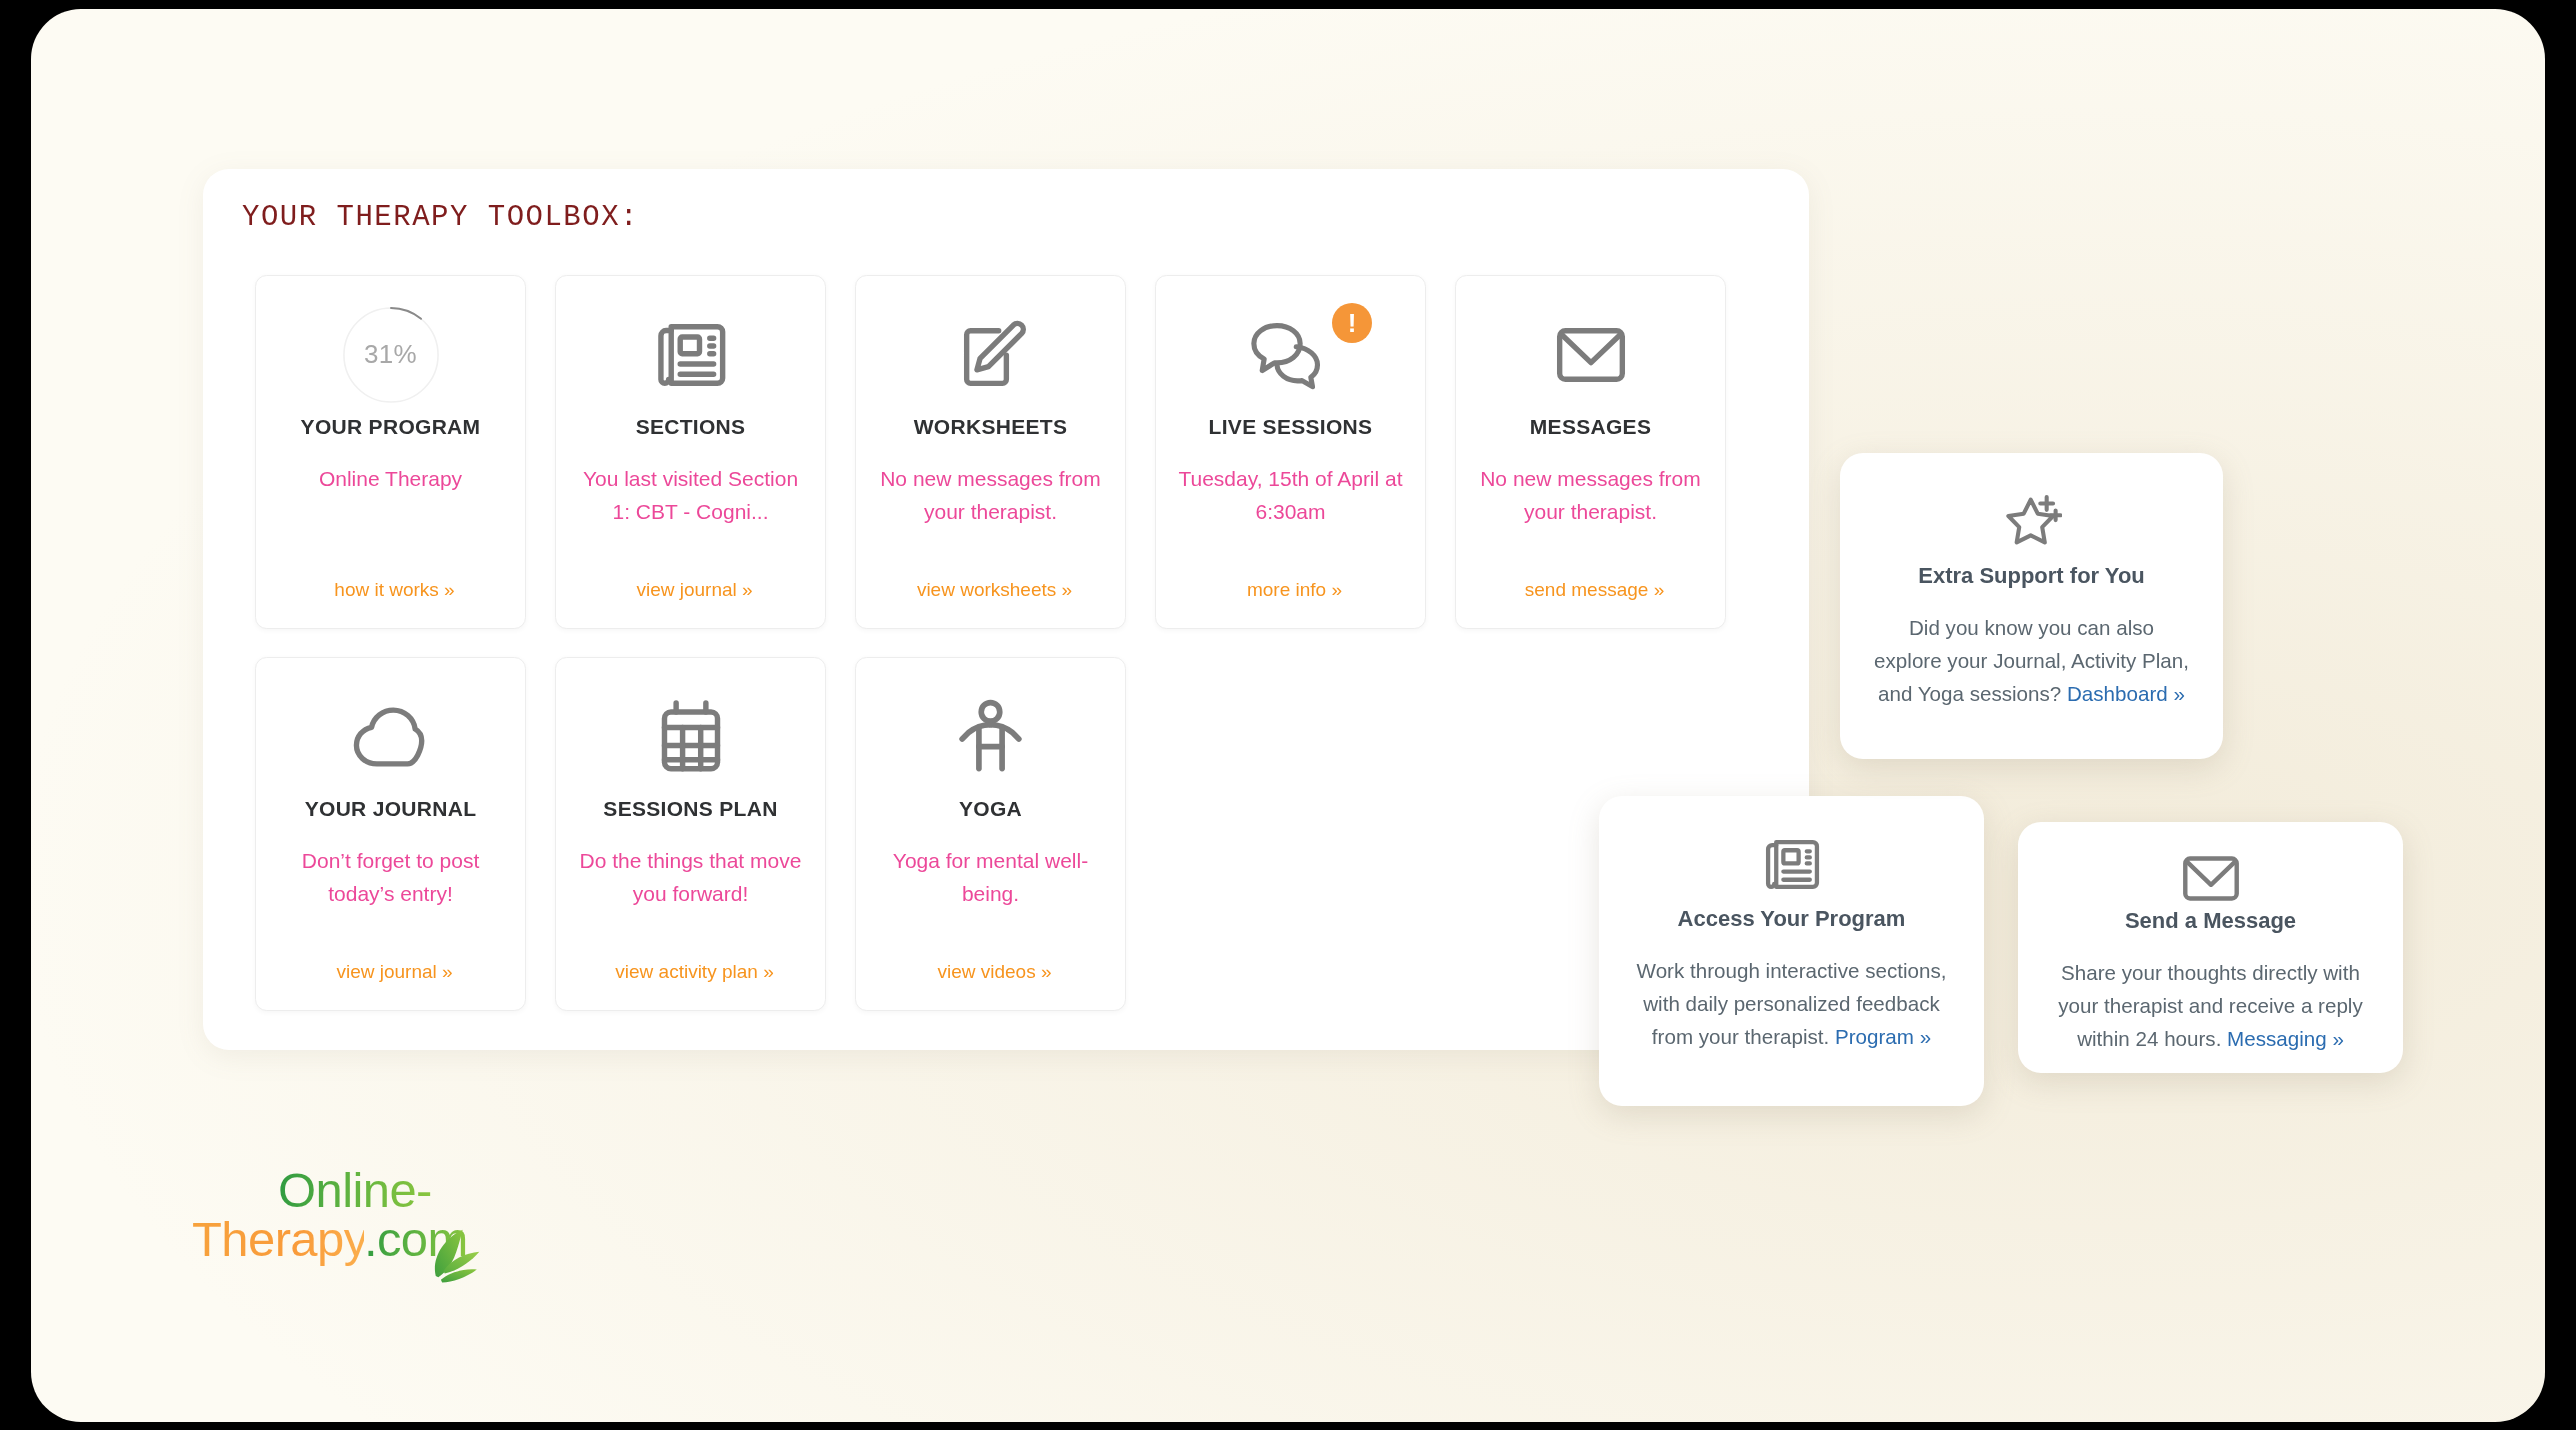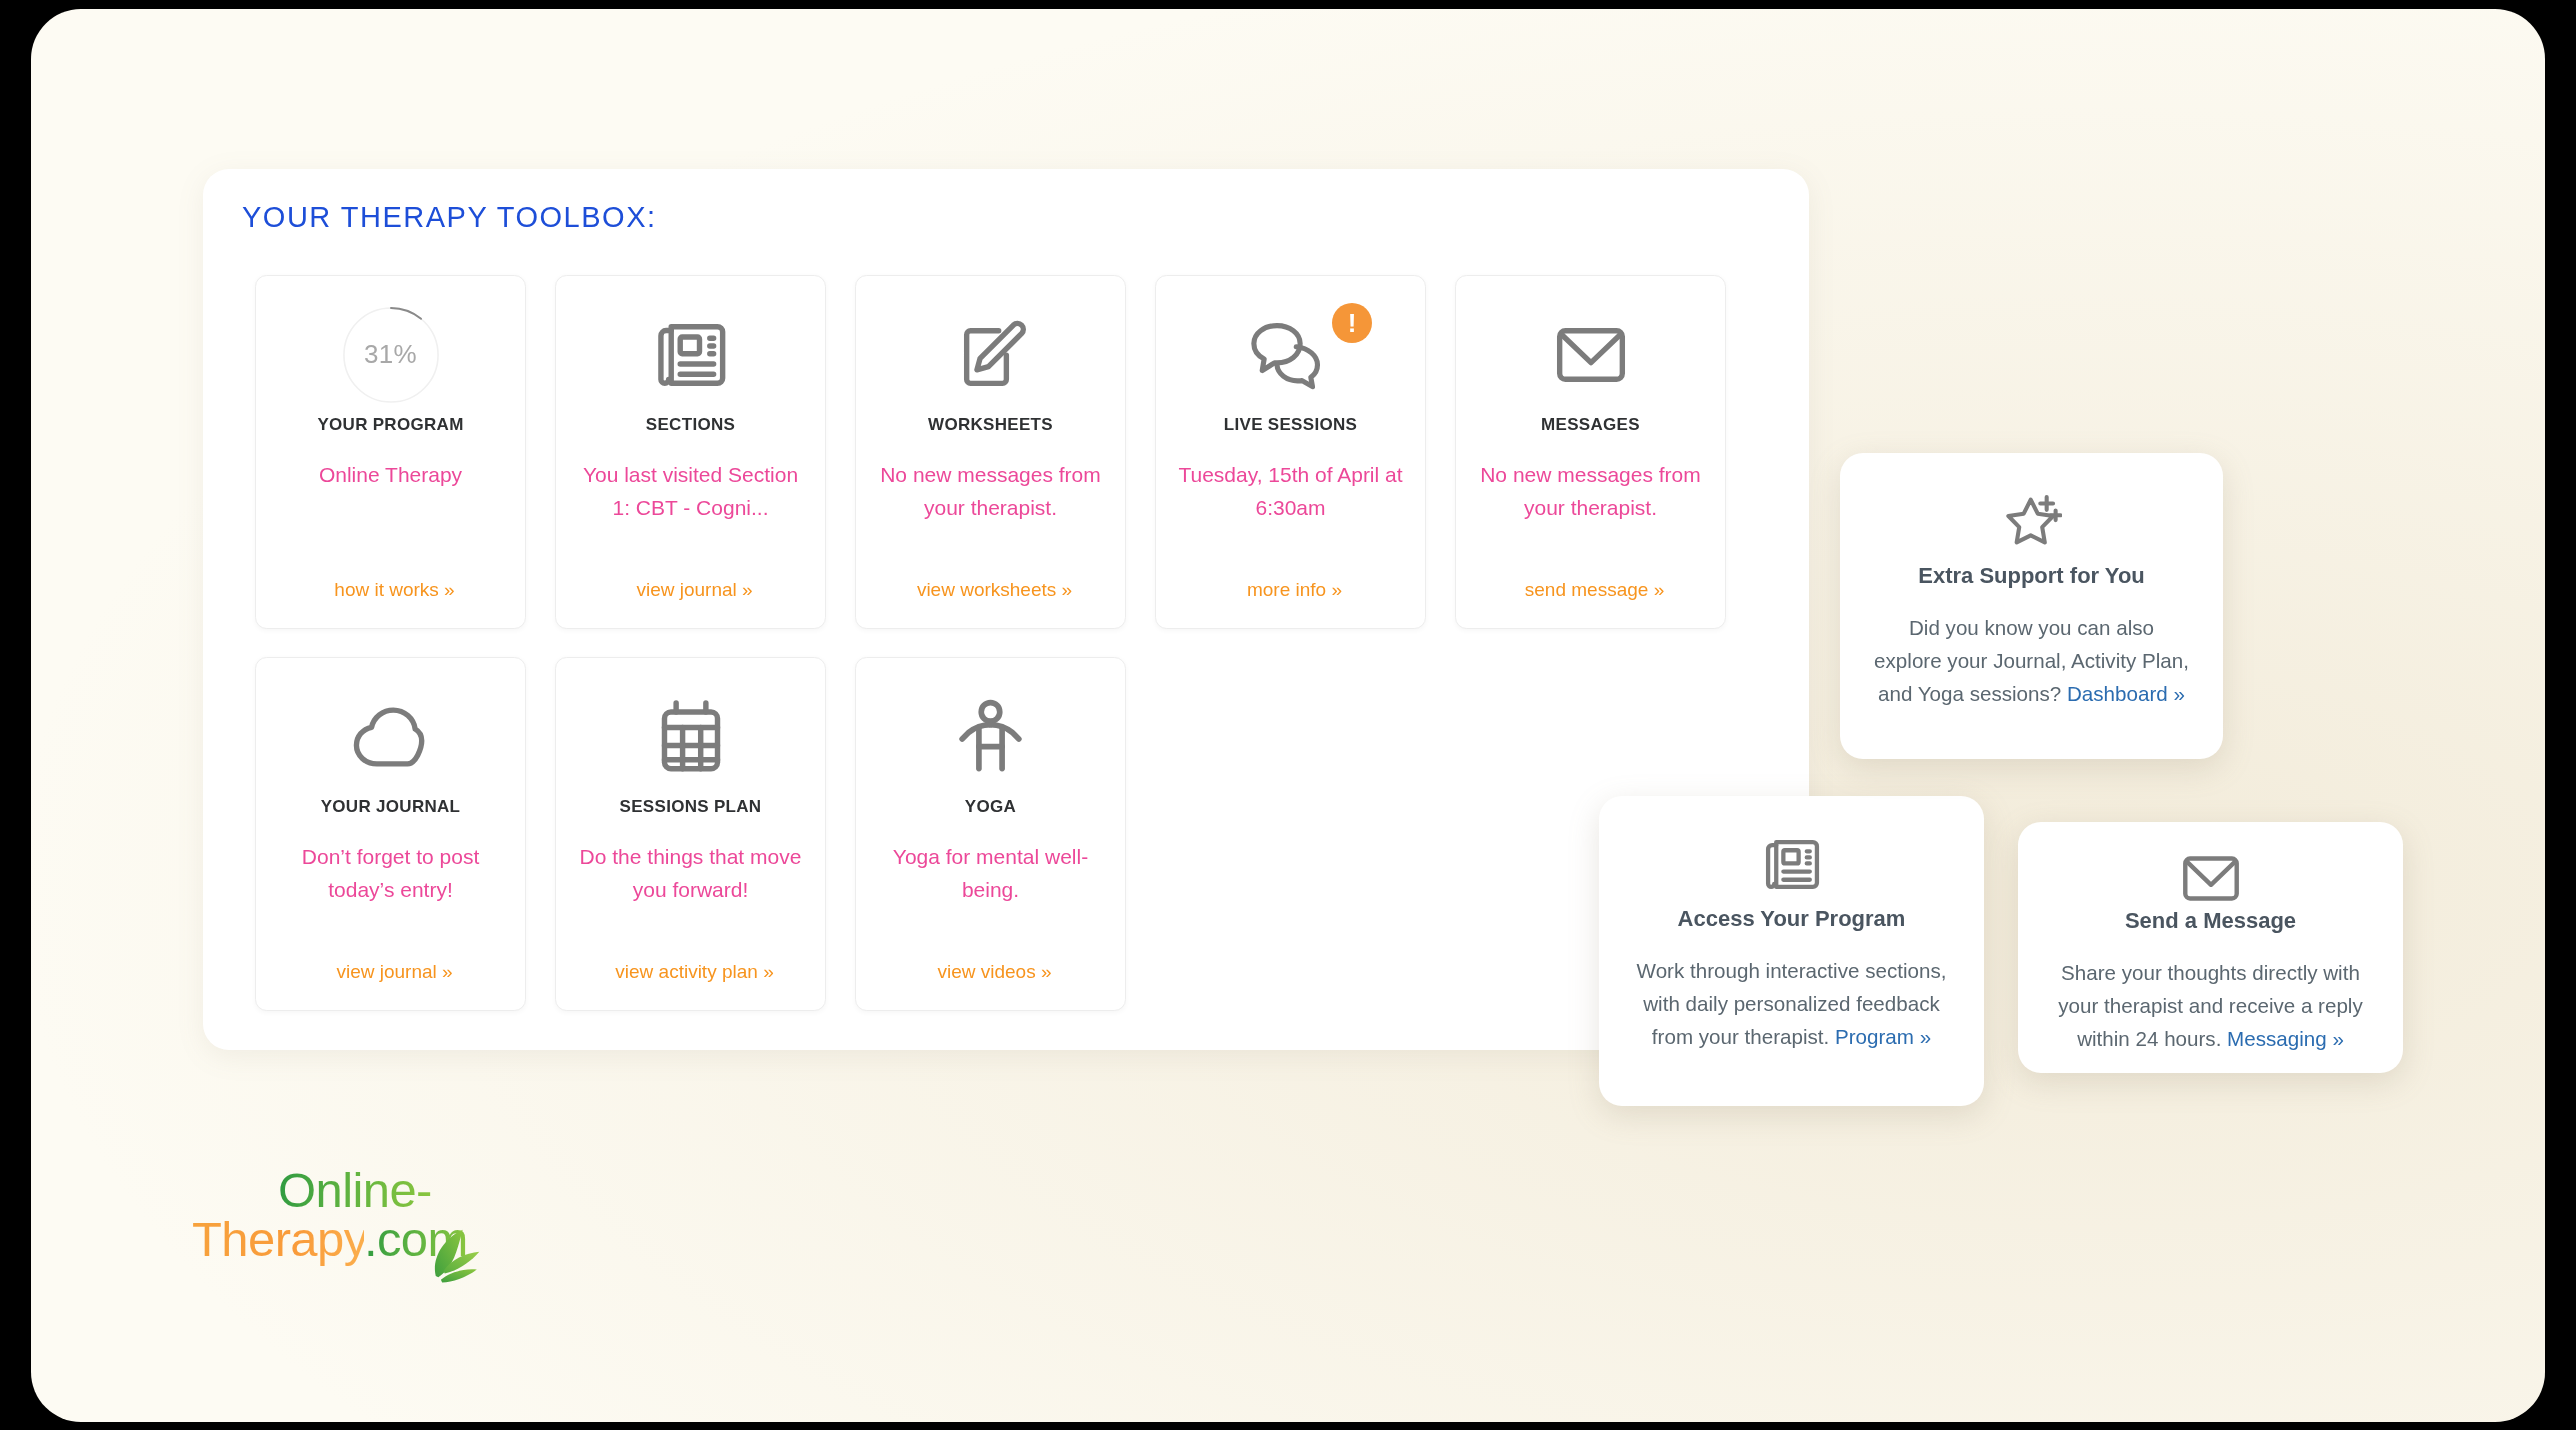--- a/index.html
+++ b/index.html
@@ -46,23 +46,24 @@
     box-shadow: 0 6.4px 28px rgba(140,130,110,0.10);
     z-index: 2;
   }
 
   #toolbox-heading {
     position: absolute;
     left: 39px;
     top: 32px;
     font-size: 29px;
     letter-spacing: 1.5px;
-    color: #1d4ed8;
+    color: #7f1d1d;
     font-weight: 400;
     white-space: nowrap;
+    font-family: Liberation Mono, monospace;
   }
 
   
   #tool-grid {
     position: absolute;
     left: 52px;
     top: 106px;
     width: 1505px;
     display: flex;
     flex-wrap: wrap;
@@ -127,21 +128,21 @@
     font-size: 26px;
     font-weight: 700;
     line-height: 40px;
     text-align: center;
     top: 3.9px;
     right: 53px;
   }
 
   .tool-title {
     margin-top: 5.1px;
-    font-size: 17px;
+    font-size: 21px;
     font-weight: 700;
     color: #2F3133;
     letter-spacing: 0.3px;
     text-align: center;
   }
 
   .tool-desc {
     margin-top: 23px;
     width: 226px;
     font-size: 21px;

